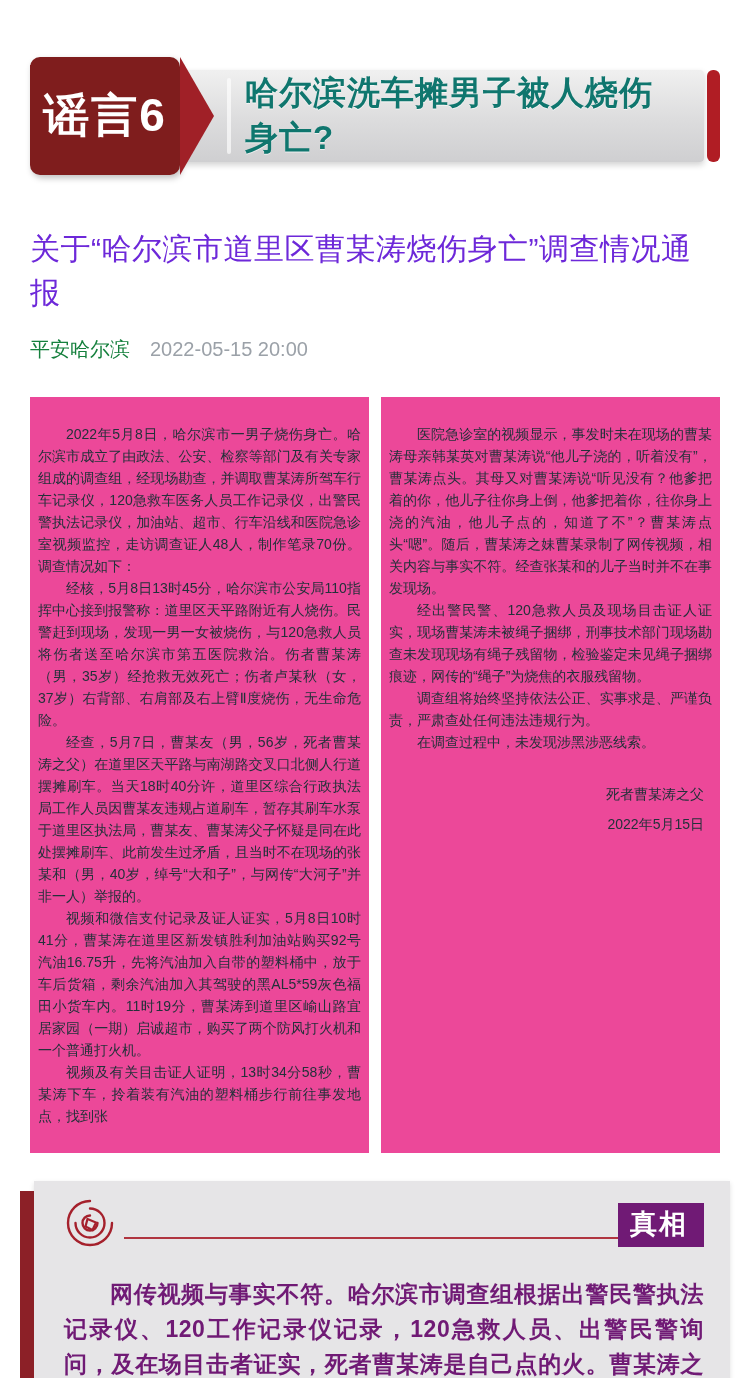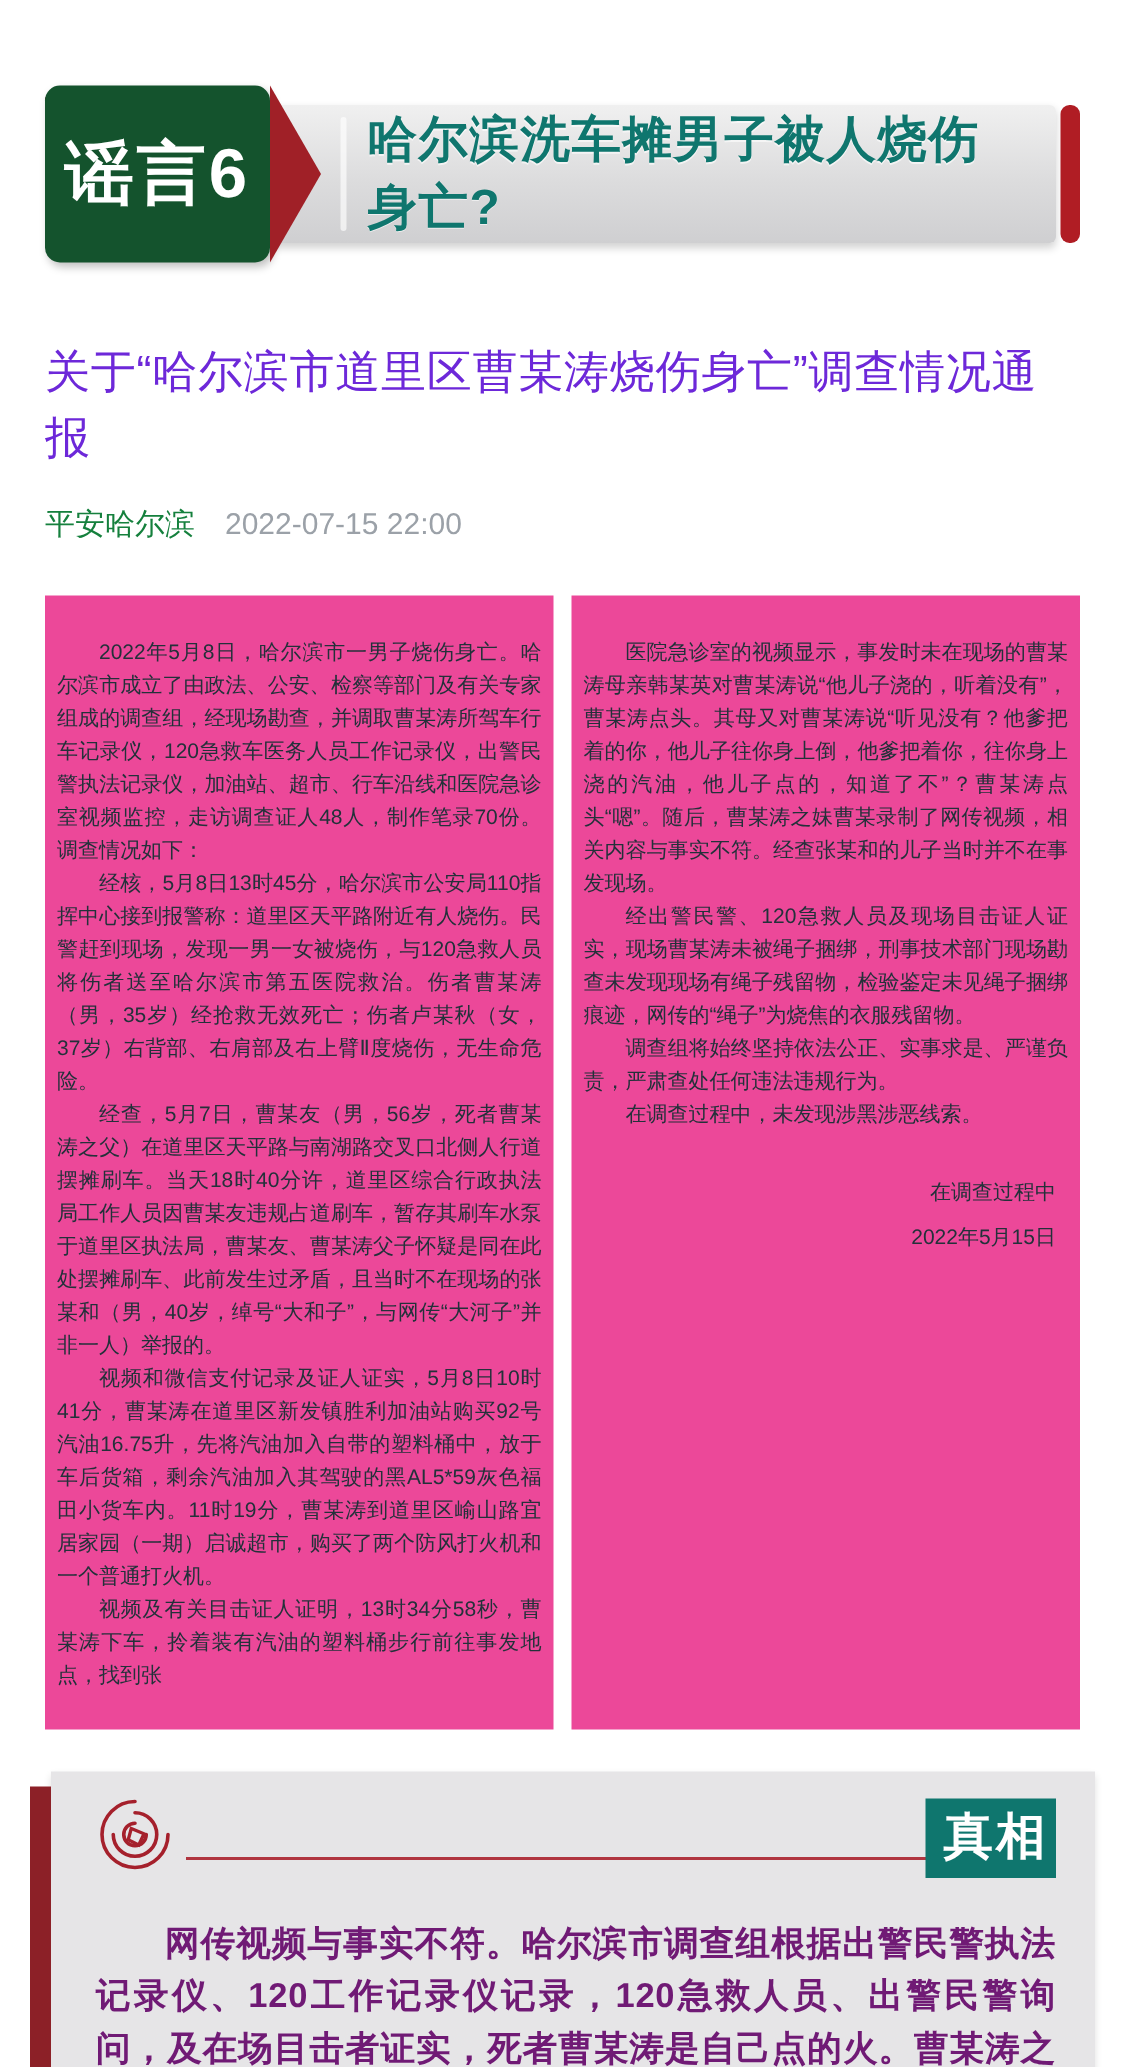--- a/index.html
+++ b/index.html
@@ -17,21 +17,21 @@
   
   .banner { position:relative; margin:57px 30px 0 30px; height:118px; }
   .banner-gray {
     position:absolute; left:135px; right:16px; top:13px; bottom:13px;
     background:linear-gradient(180deg,#f0f0f0 0%,#dcdcdd 55%,#cfcfd1 100%);
     border-radius:4px; box-shadow:0 3px 6px rgba(0,0,0,0.18);
   }
   .banner-divider { position:absolute; left:62px; top:8px; bottom:8px; width:4px; background:rgba(255,255,255,0.65); border-radius:2px; }
   .banner-redbox {
     position:absolute; left:0; top:0; width:150px; height:118px;
-    background:#14532d; border-radius:10px;
+    background:#7f1d1d; border-radius:10px;
     display:flex; align-items:center; justify-content:center; z-index:2;
     box-shadow:2px 3px 6px rgba(0,0,0,0.25);
     text-align:center;
   }
   .banner-redbox::after {
     content:""; position:absolute; left:100%; top:0;
     border-top:59px solid transparent; border-bottom:59px solid transparent;
     border-left:34px solid #a02027;
   }
   .banner-tag { color:#fff; font-size:46px; font-weight:700; letter-spacing:2px; }
@@ -64,22 +64,22 @@
   .col p.sign-line { text-align:right; text-indent:0; padding-right:8px; line-height:30px; }
 
   
   .truth-wrap { position:relative; margin:28px 20px 0 34px; }
   .truth-stripe { position:absolute; left:-14px; top:10px; bottom:-12px; width:14px; background:#8c2027; }
   .truth-box { background:#e6e5e7; padding:16px 26px 34px 30px; box-shadow:0 2px 5px rgba(0,0,0,0.12); }
   .truth-header { display:flex; align-items:center; }
   .truth-icon { flex:0 0 auto; margin-right:8px; }
   .truth-line { flex:1; height:2px; background:#b03540; margin-top:26px; }
   .truth-badge {
-    flex:0 0 auto; background:#0f766e; color:#fff; font-size:33px; font-weight:700;
-    padding:3px 5px 5px 12px; letter-spacing:2px; margin-left:-2px;
+    flex:0 0 auto; background:#701a75; color:#fff; font-size:27px; font-weight:700;
+    padding:3px 16px 5px 12px; letter-spacing:2px; margin-left:-2px;
   }
   .truth-body {
     margin-top:24px; font-size:23px; font-weight:700; line-height:35px;
     color:#701a75; text-indent:2em; text-align:justify; letter-spacing:0.5px;
   }
 </style>
 </head>
 <body>
 
 <div class="page">
@@ -93,40 +93,40 @@
     <div class="banner-redbox">
       <span class="banner-tag">谣言6</span>
     </div>
     <div class="banner-question">哈尔滨洗车摊男子被人烧伤身亡?</div>
     <div class="banner-endcap"></div>
   </div>
 
   <h1 class="article-title">关于“哈尔滨市道里区曹某涛烧伤身亡”调查情况通报</h1>
   <div class="byline">
     <span class="byline-source">平安哈尔滨</span>
-    <span class="byline-time">2022-07-15 22:00</span>
+    <span class="byline-time">2022-05-15 20:00</span>
   </div>
 
   <div class="columns">
     <div class="col">
         <p class="para">2022年5月8日，哈尔滨市一男子烧伤身亡。哈尔滨市成立了由政法、公安、检察等部门及有关专家组成的调查组，经现场勘查，并调取曹某涛所驾车行车记录仪，120急救车医务人员工作记录仪，出警民警执法记录仪，加油站、超市、行车沿线和医院急诊室视频监控，走访调查证人48人，制作笔录70份。调查情况如下：</p>
         <p class="para">经核，5月8日13时45分，哈尔滨市公安局110指挥中心接到报警称：道里区天平路附近有人烧伤。民警赶到现场，发现一男一女被烧伤，与120急救人员将伤者送至哈尔滨市第五医院救治。伤者曹某涛（男，35岁）经抢救无效死亡；伤者卢某秋（女，37岁）右背部、右肩部及右上臂Ⅱ度烧伤，无生命危险。</p>
         <p class="para">经查，5月7日，曹某友（男，56岁，死者曹某涛之父）在道里区天平路与南湖路交叉口北侧人行道摆摊刷车。当天18时40分许，道里区综合行政执法局工作人员因曹某友违规占道刷车，暂存其刷车水泵于道里区执法局，曹某友、曹某涛父子怀疑是同在此处摆摊刷车、此前发生过矛盾，且当时不在现场的张某和（男，40岁，绰号“大和子”，与网传“大河子”并非一人）举报的。</p>
         <p class="para">视频和微信支付记录及证人证实，5月8日10时41分，曹某涛在道里区新发镇胜利加油站购买92号汽油16.75升，先将汽油加入自带的塑料桶中，放于车后货箱，剩余汽油加入其驾驶的黑AL5*59灰色福田小货车内。11时19分，曹某涛到道里区崳山路宜居家园（一期）启诚超市，购买了两个防风打火机和一个普通打火机。</p>
         <p class="para">视频及有关目击证人证明，13时34分58秒，曹某涛下车，拎着装有汽油的塑料桶步行前往事发地点，找到张</p>
       </div>
     <div class="col">
       <div>
           <p class="para">医院急诊室的视频显示，事发时未在现场的曹某涛母亲韩某英对曹某涛说“他儿子浇的，听着没有”，曹某涛点头。其母又对曹某涛说“听见没有？他爹把着的你，他儿子往你身上倒，他爹把着你，往你身上浇的汽油，他儿子点的，知道了不”？曹某涛点头“嗯”。随后，曹某涛之妹曹某录制了网传视频，相关内容与事实不符。经查张某和的儿子当时并不在事发现场。</p>
           <p class="para">经出警民警、120急救人员及现场目击证人证实，现场曹某涛未被绳子捆绑，刑事技术部门现场勘查未发现现场有绳子残留物，检验鉴定未见绳子捆绑痕迹，网传的“绳子”为烧焦的衣服残留物。</p>
           <p class="para">调查组将始终坚持依法公正、实事求是、严谨负责，严肃查处任何违法违规行为。</p>
           <p class="para">在调查过程中，未发现涉黑涉恶线索。</p>
         </div>
       <div class="sign-block">
-          <p class="sign-line">在调查过程中</p>
+          <p class="sign-line">死者曹某涛之父</p>
           <p class="sign-line">2022年5月15日</p>
         </div>
     </div>
   </div>
 
   <div class="truth-wrap">
     <div class="truth-stripe"></div>
     <div class="truth-box">
       <div class="truth-header">
         <span class="truth-icon">

